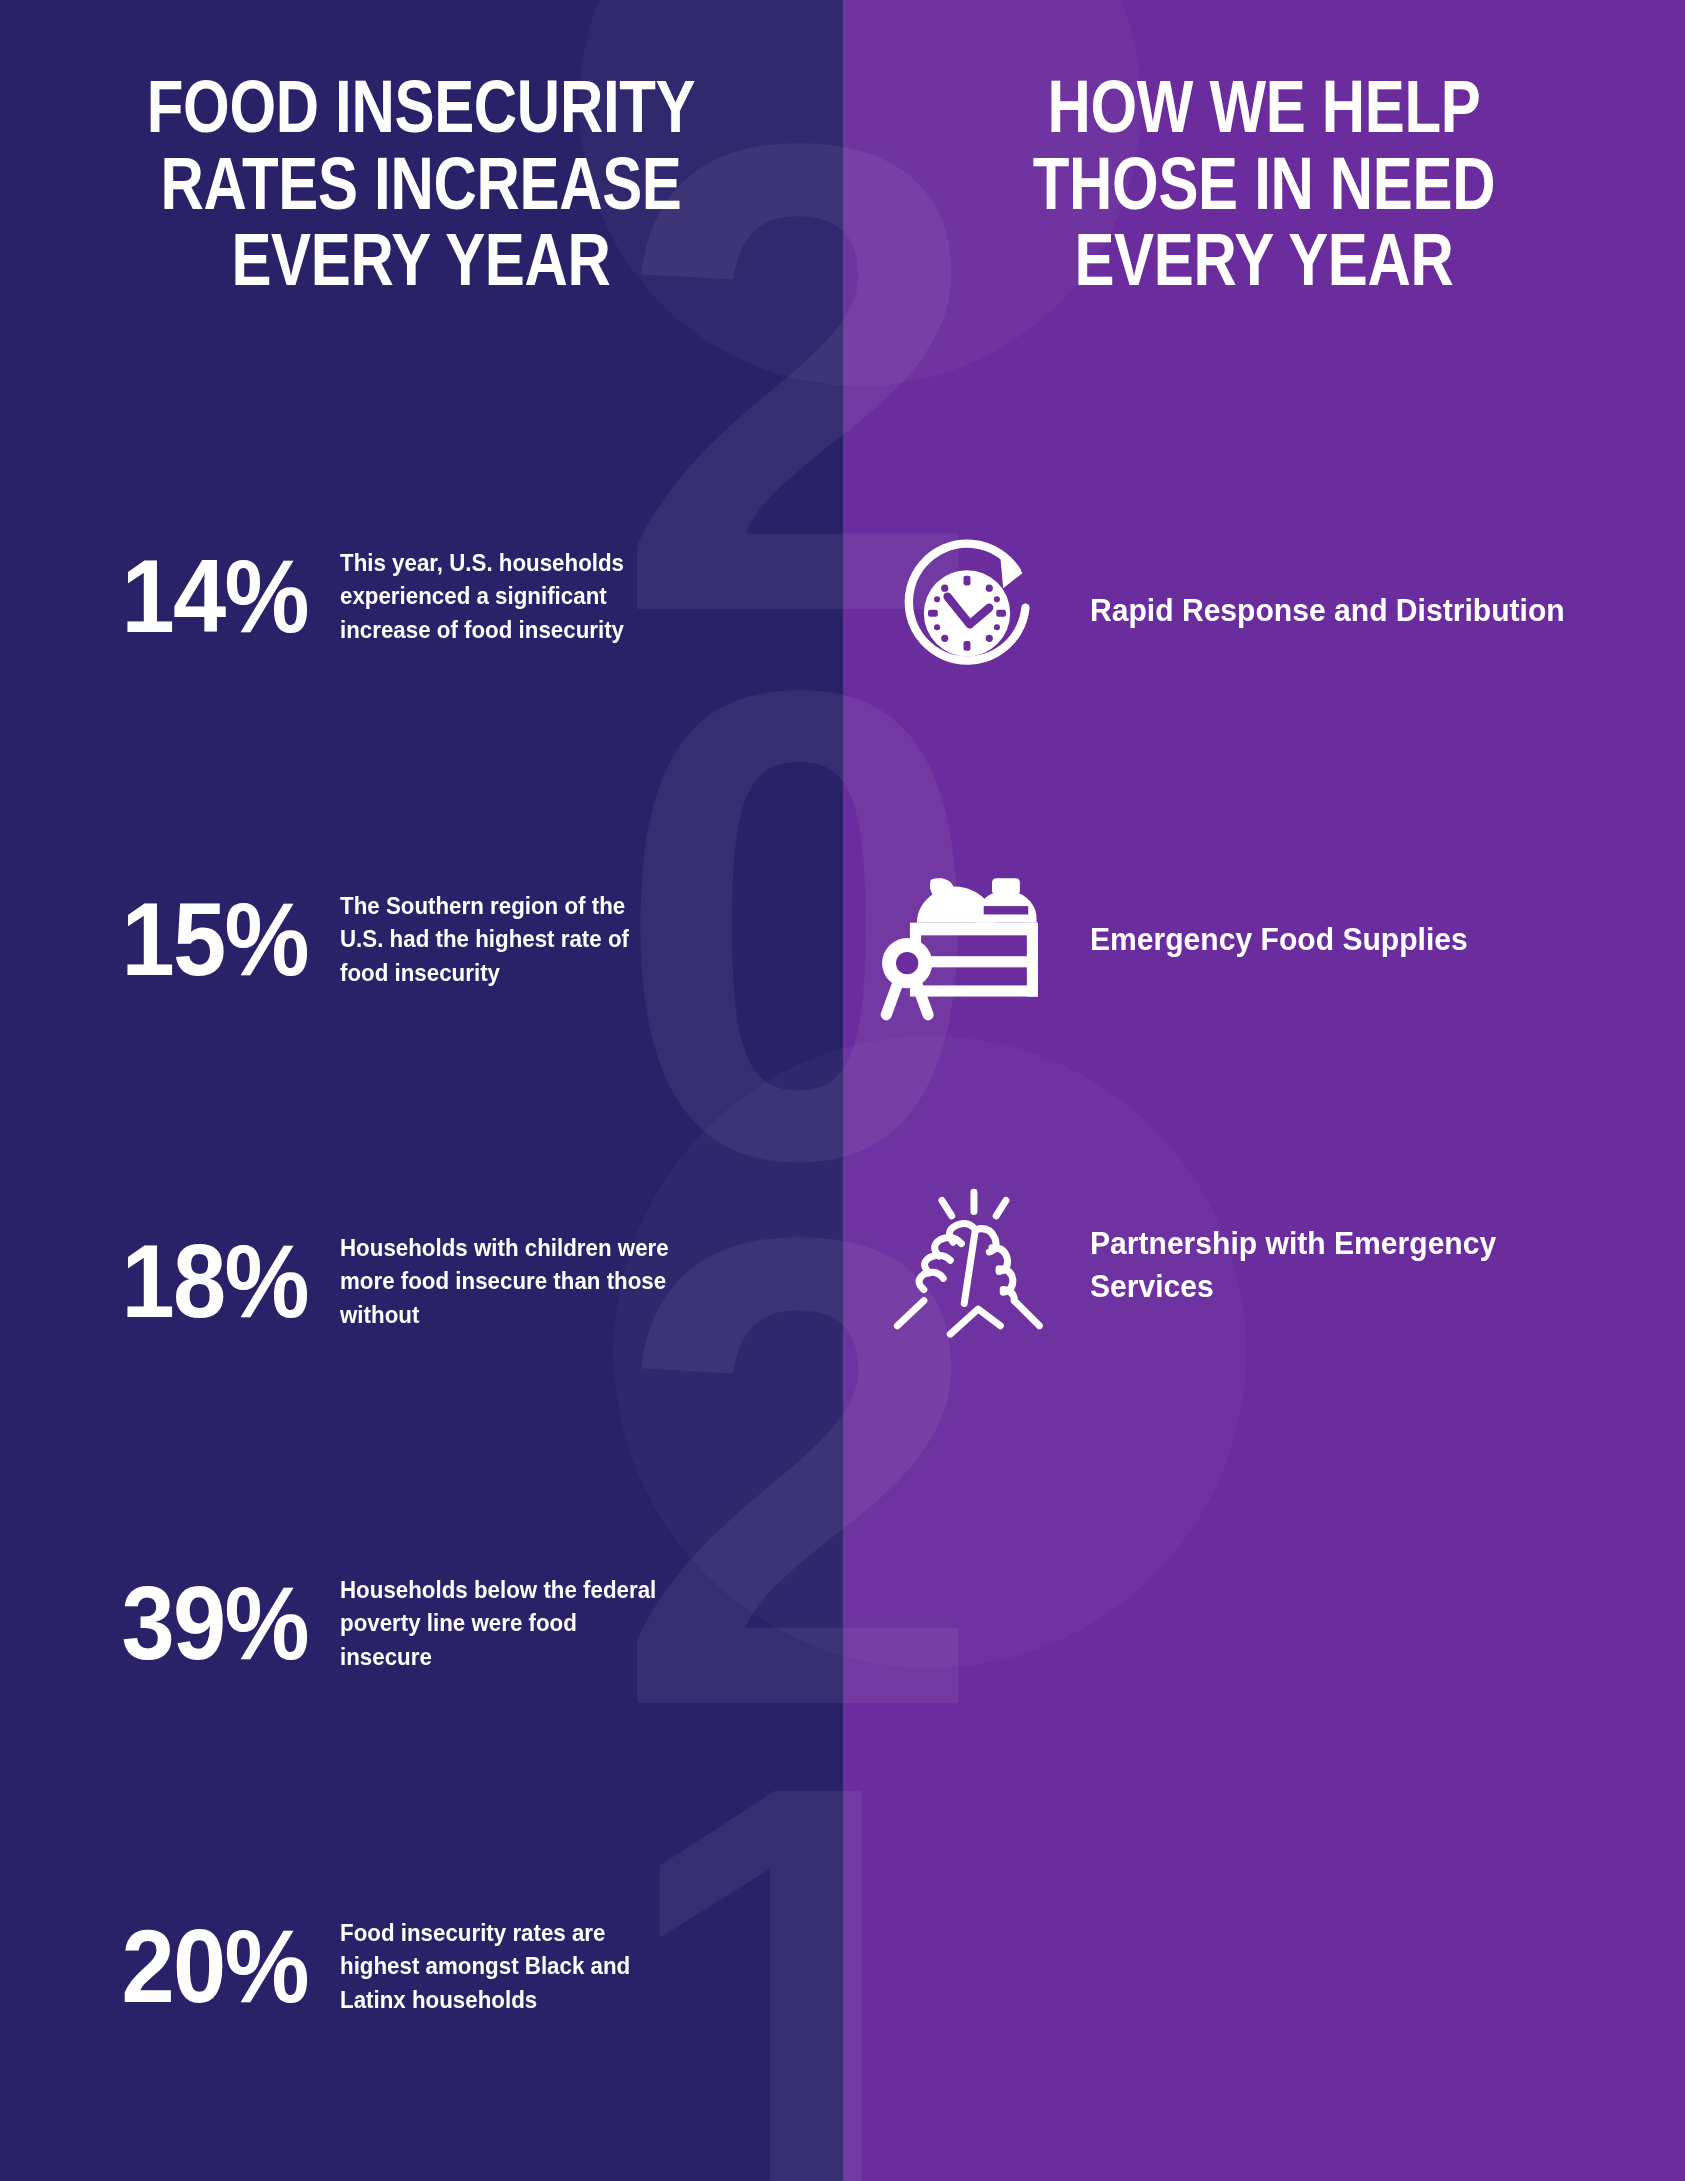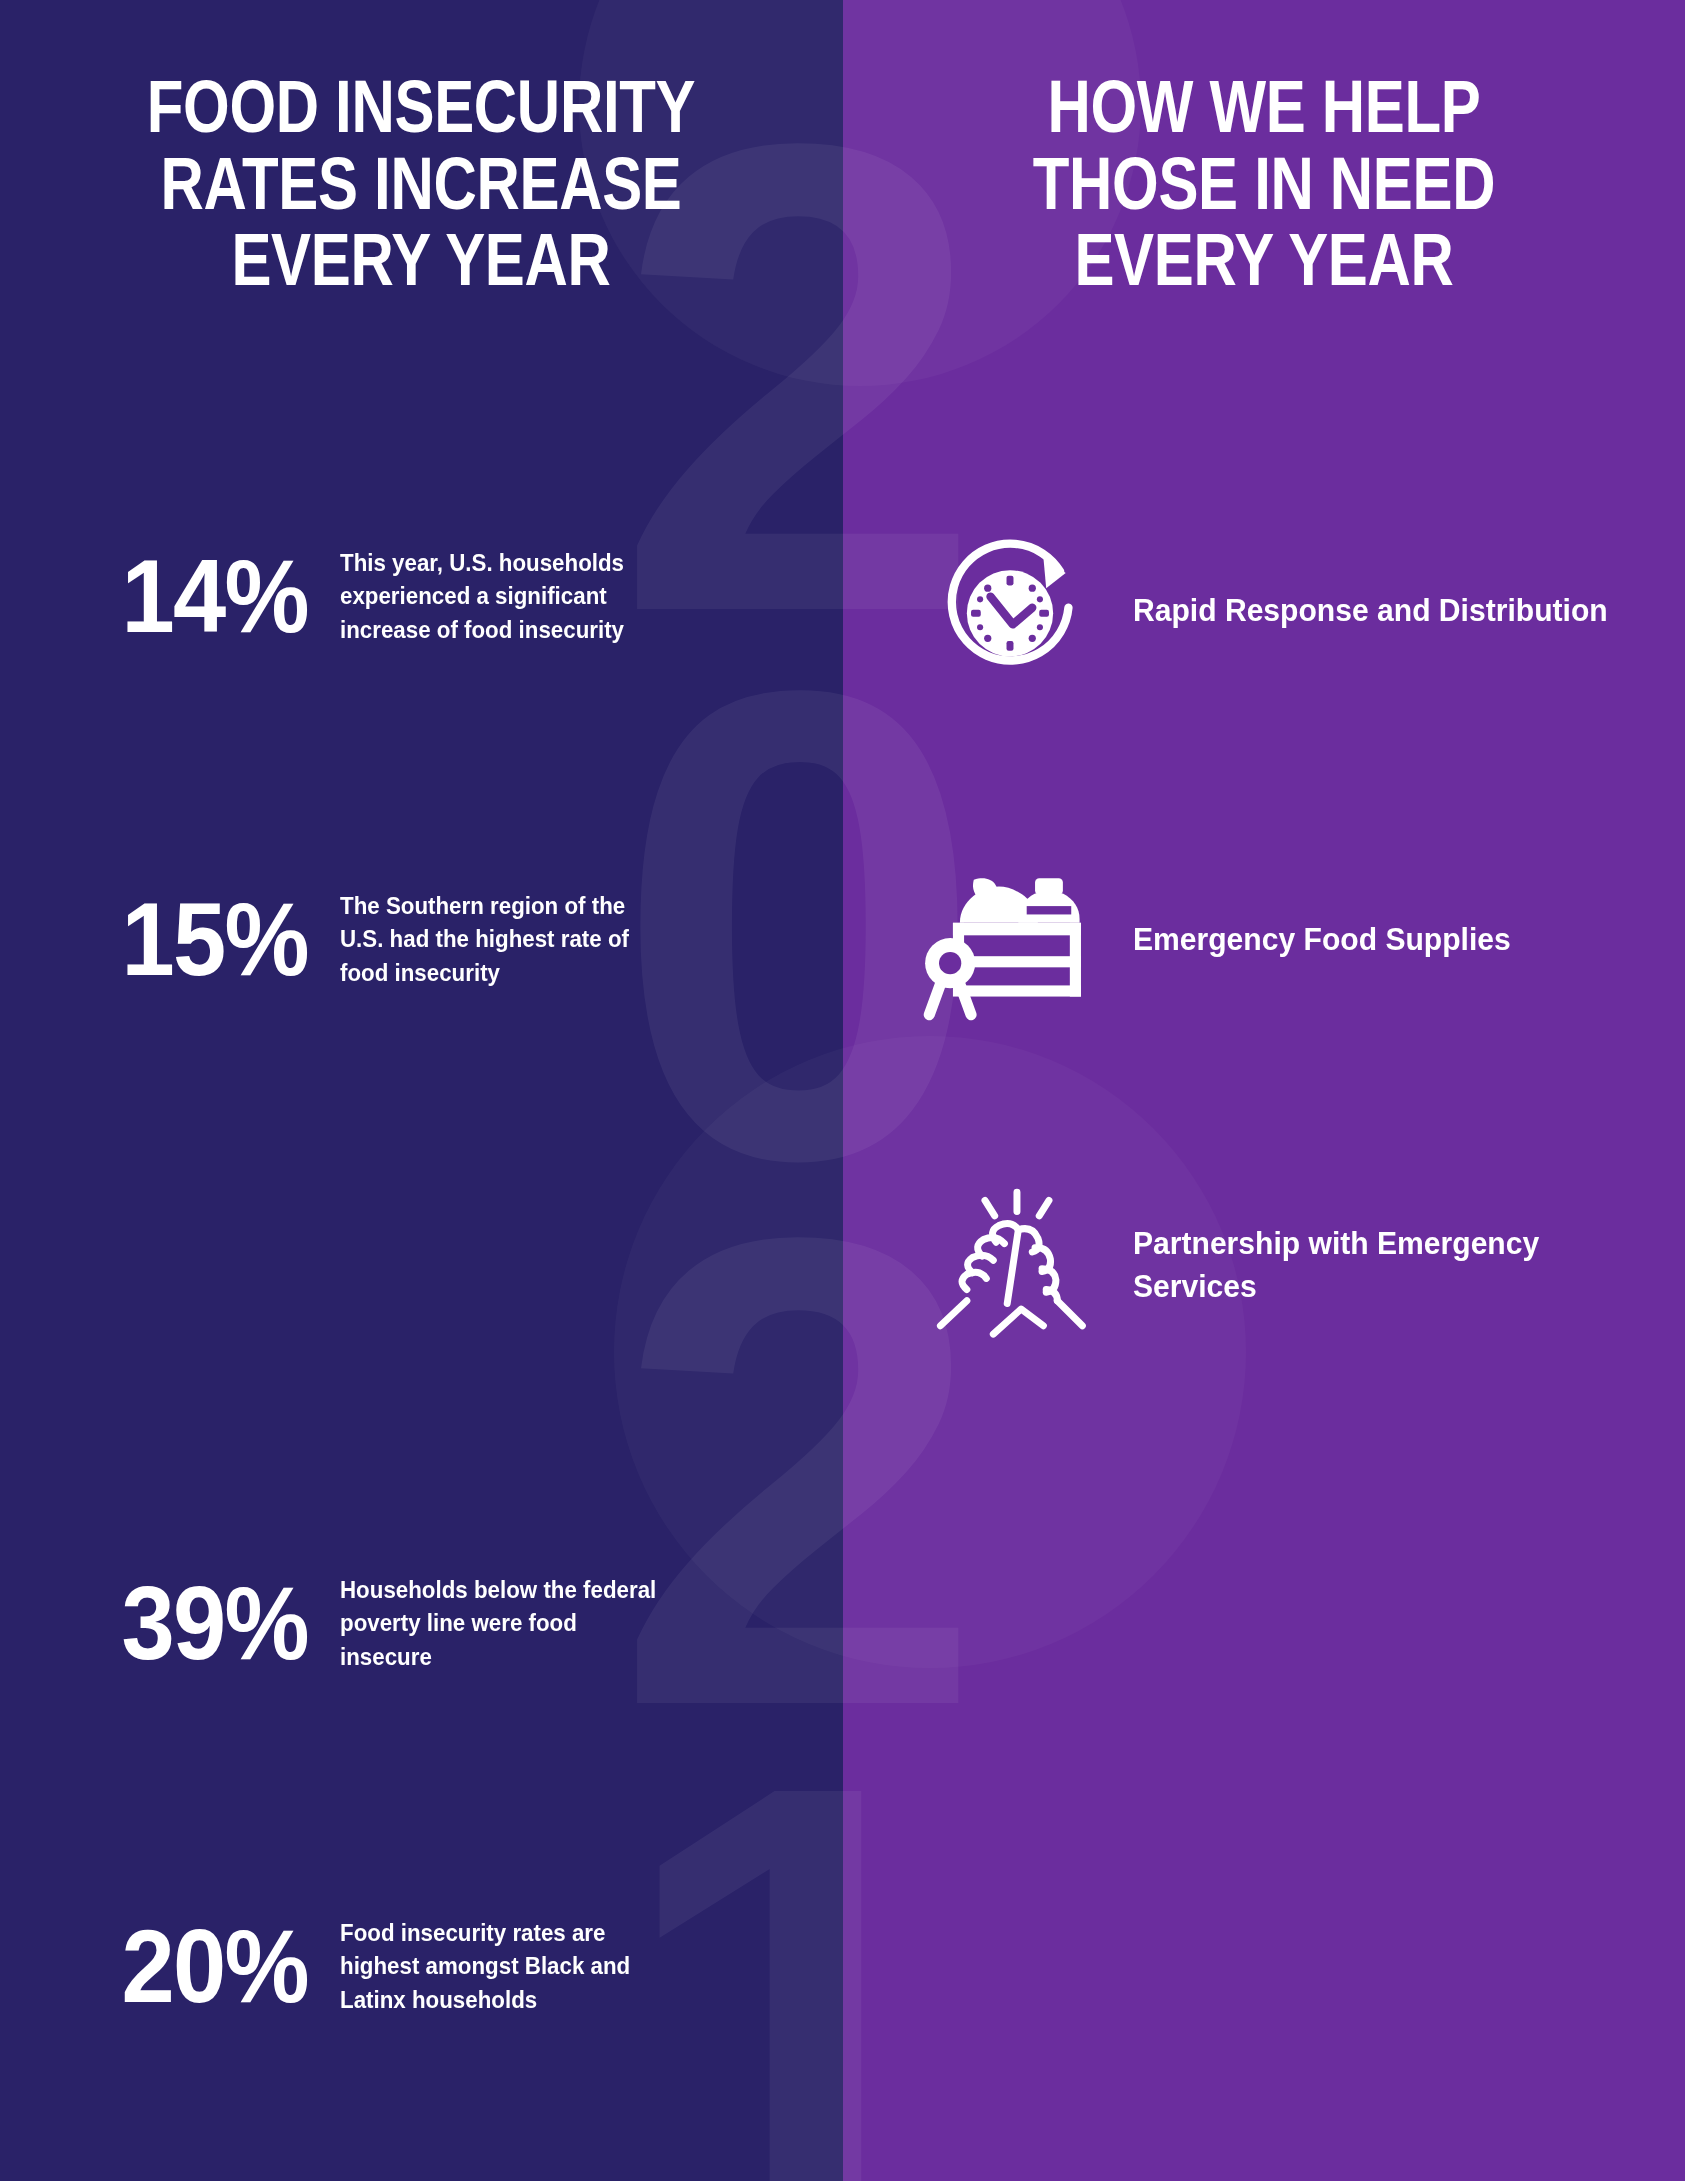--- a/index.html
+++ b/index.html
@@ -89,21 +89,21 @@
     font-weight:700;
     font-size:24px;
     line-height:1.40;
     margin-left:32px;
     flex:1 1 auto;
     transform:scaleX(0.93);
     transform-origin:left center;
   }
 
   
-  .services { position:absolute; left:843px; top:0; width:672px; height:2181px; }
+  .services { position:absolute; left:800px; top:0; width:672px; height:2181px; }
   .service-row {
     position:absolute;
     left:79px;
     width:737px;
     display:flex;
     align-items:center;
   }
   .service-icon {
     flex:0 0 176px;
     width:176px;
@@ -150,20 +150,24 @@
     <div class="stat-row" style="top:544px;">
       <div class="stat-pct">14%</div>
       <div class="stat-text">This year, U.S. households experienced a significant increase of food insecurity</div>
     </div>
 
     <div class="stat-row" style="top:887px;">
       <div class="stat-pct">15%</div>
       <div class="stat-text">The Southern region of the U.S. had the highest rate of food insecurity</div>
     </div>
 
+    <div class="stat-row" style="top:1229px;">
+      <div class="stat-pct">18%</div>
+      <div class="stat-text">Households with children were more food insecure than those without</div>
+    </div>
 
     <div class="stat-row" style="top:1571px;">
       <div class="stat-pct">39%</div>
       <div class="stat-text">Households below the federal poverty line were food insecure</div>
     </div>
 
     <div class="stat-row" style="top:1914px;">
       <div class="stat-pct">20%</div>
       <div class="stat-text">Food insecurity rates are highest amongst Black and Latinx households</div>
     </div>

